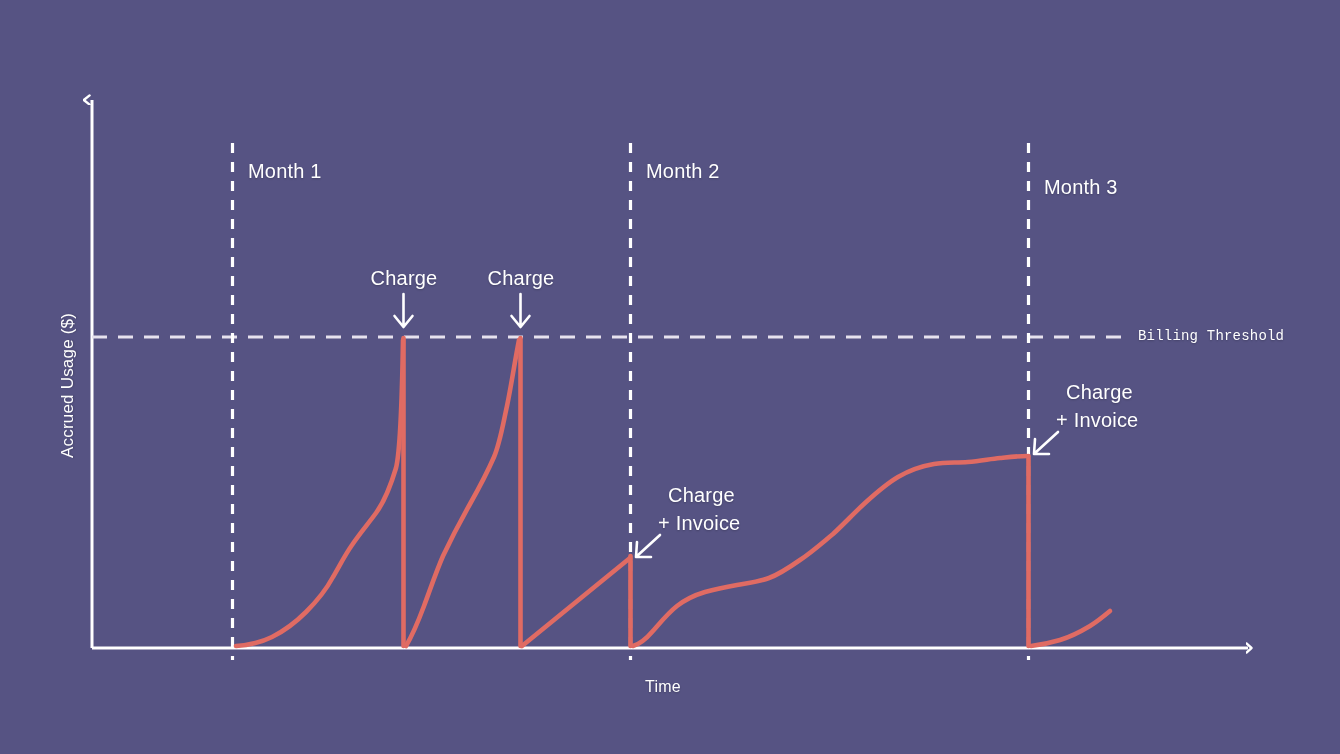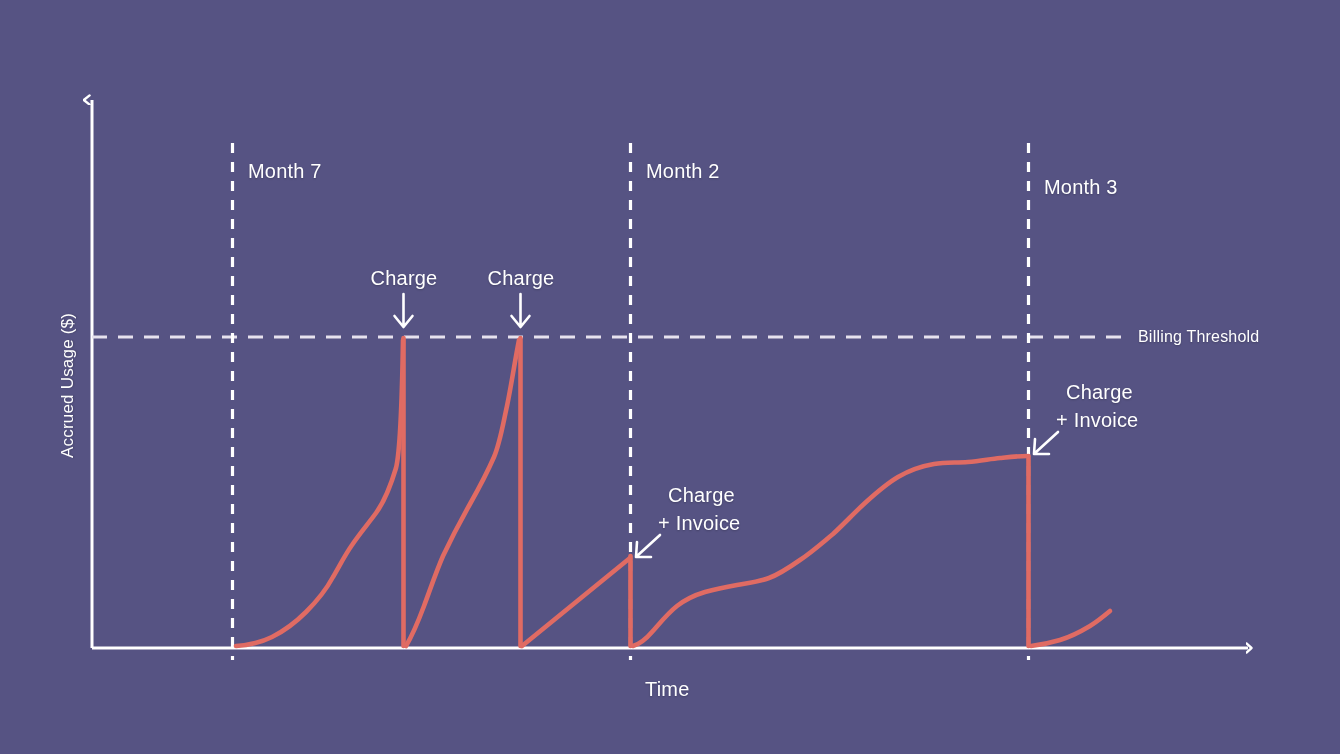--- a/index.html
+++ b/index.html
@@ -32,22 +32,22 @@
     position: absolute;
     color: #ffffff;
     font-family: "Liberation Sans", sans-serif;
     white-space: pre;
     letter-spacing: 0.2px;
     text-shadow: 0 1px 2px rgba(0,0,0,0.22);
   }
   .lbl-month { font-size: 20px; }
   .lbl-charge { font-size: 20px; text-align: center; }
   .lbl-charge-invoice { font-size: 20px; }
-  .lbl-threshold { font-size: 16px; }
-  .lbl-axis-x { font-size: 20px; text-align: right; }
+  .lbl-threshold { font-size: 14px; font-family: Liberation Mono, monospace; }
+  .lbl-axis-x { font-size: 16px; text-align: right; }
   .lbl-axis-y {
     font-size: 17px;
     transform-origin: 0 0;
     transform: rotate(-90deg);
   }
 </style>
 </head>
 <body>
 
 <div id="chart-root">
@@ -123,21 +123,21 @@
     <path d="M 520.5,294 L 520.5,326 M 511.5,316 L 520.5,327 L 529.5,316" fill="none" stroke="#ffffff" stroke-width="2.6" stroke-linecap="round" stroke-linejoin="round"></path>
 
     <path d="M 660,535 L 637,556 M 637,542 L 636,557 L 651,557" fill="none" stroke="#ffffff" stroke-width="2.6" stroke-linecap="round" stroke-linejoin="round"></path>
     <path d="M 1058,432 L 1035,453 M 1035,439 L 1034,454 L 1049,454" fill="none" stroke="#ffffff" stroke-width="2.6" stroke-linecap="round" stroke-linejoin="round"></path>
   </svg>
 
   <div class="lbl lbl-axis-y" style="left: 58px; top: 458px;">Accrued Usage ($)</div>
 
   <div class="lbl lbl-axis-x" style="left: 645px; top: 678px;">Time</div>
 
-  <div class="lbl lbl-month" style="left: 248px; top: 160px;">Month 7</div>
+  <div class="lbl lbl-month" style="left: 248px; top: 160px;">Month 1</div>
   <div class="lbl lbl-month" style="left: 646px; top: 160px;">Month 2</div>
   <div class="lbl lbl-month" style="left: 1044px; top: 160px; margin-top: 16px;">Month 3</div>
 
   <div class="lbl lbl-threshold" style="left: 1138px; top: 328px;">Billing Threshold</div>
 
   <div class="lbl lbl-charge" style="left: 366px; top: 267px; width: 76px;">Charge</div>
   <div class="lbl lbl-charge" style="left: 483px; top: 267px; width: 76px;">Charge</div>
 
   <div style="position:absolute; left: 658px; top: 484px;">
     <div class="lbl lbl-charge-invoice" style="position: static; text-align: left; padding-left: 10px;">Charge</div>

